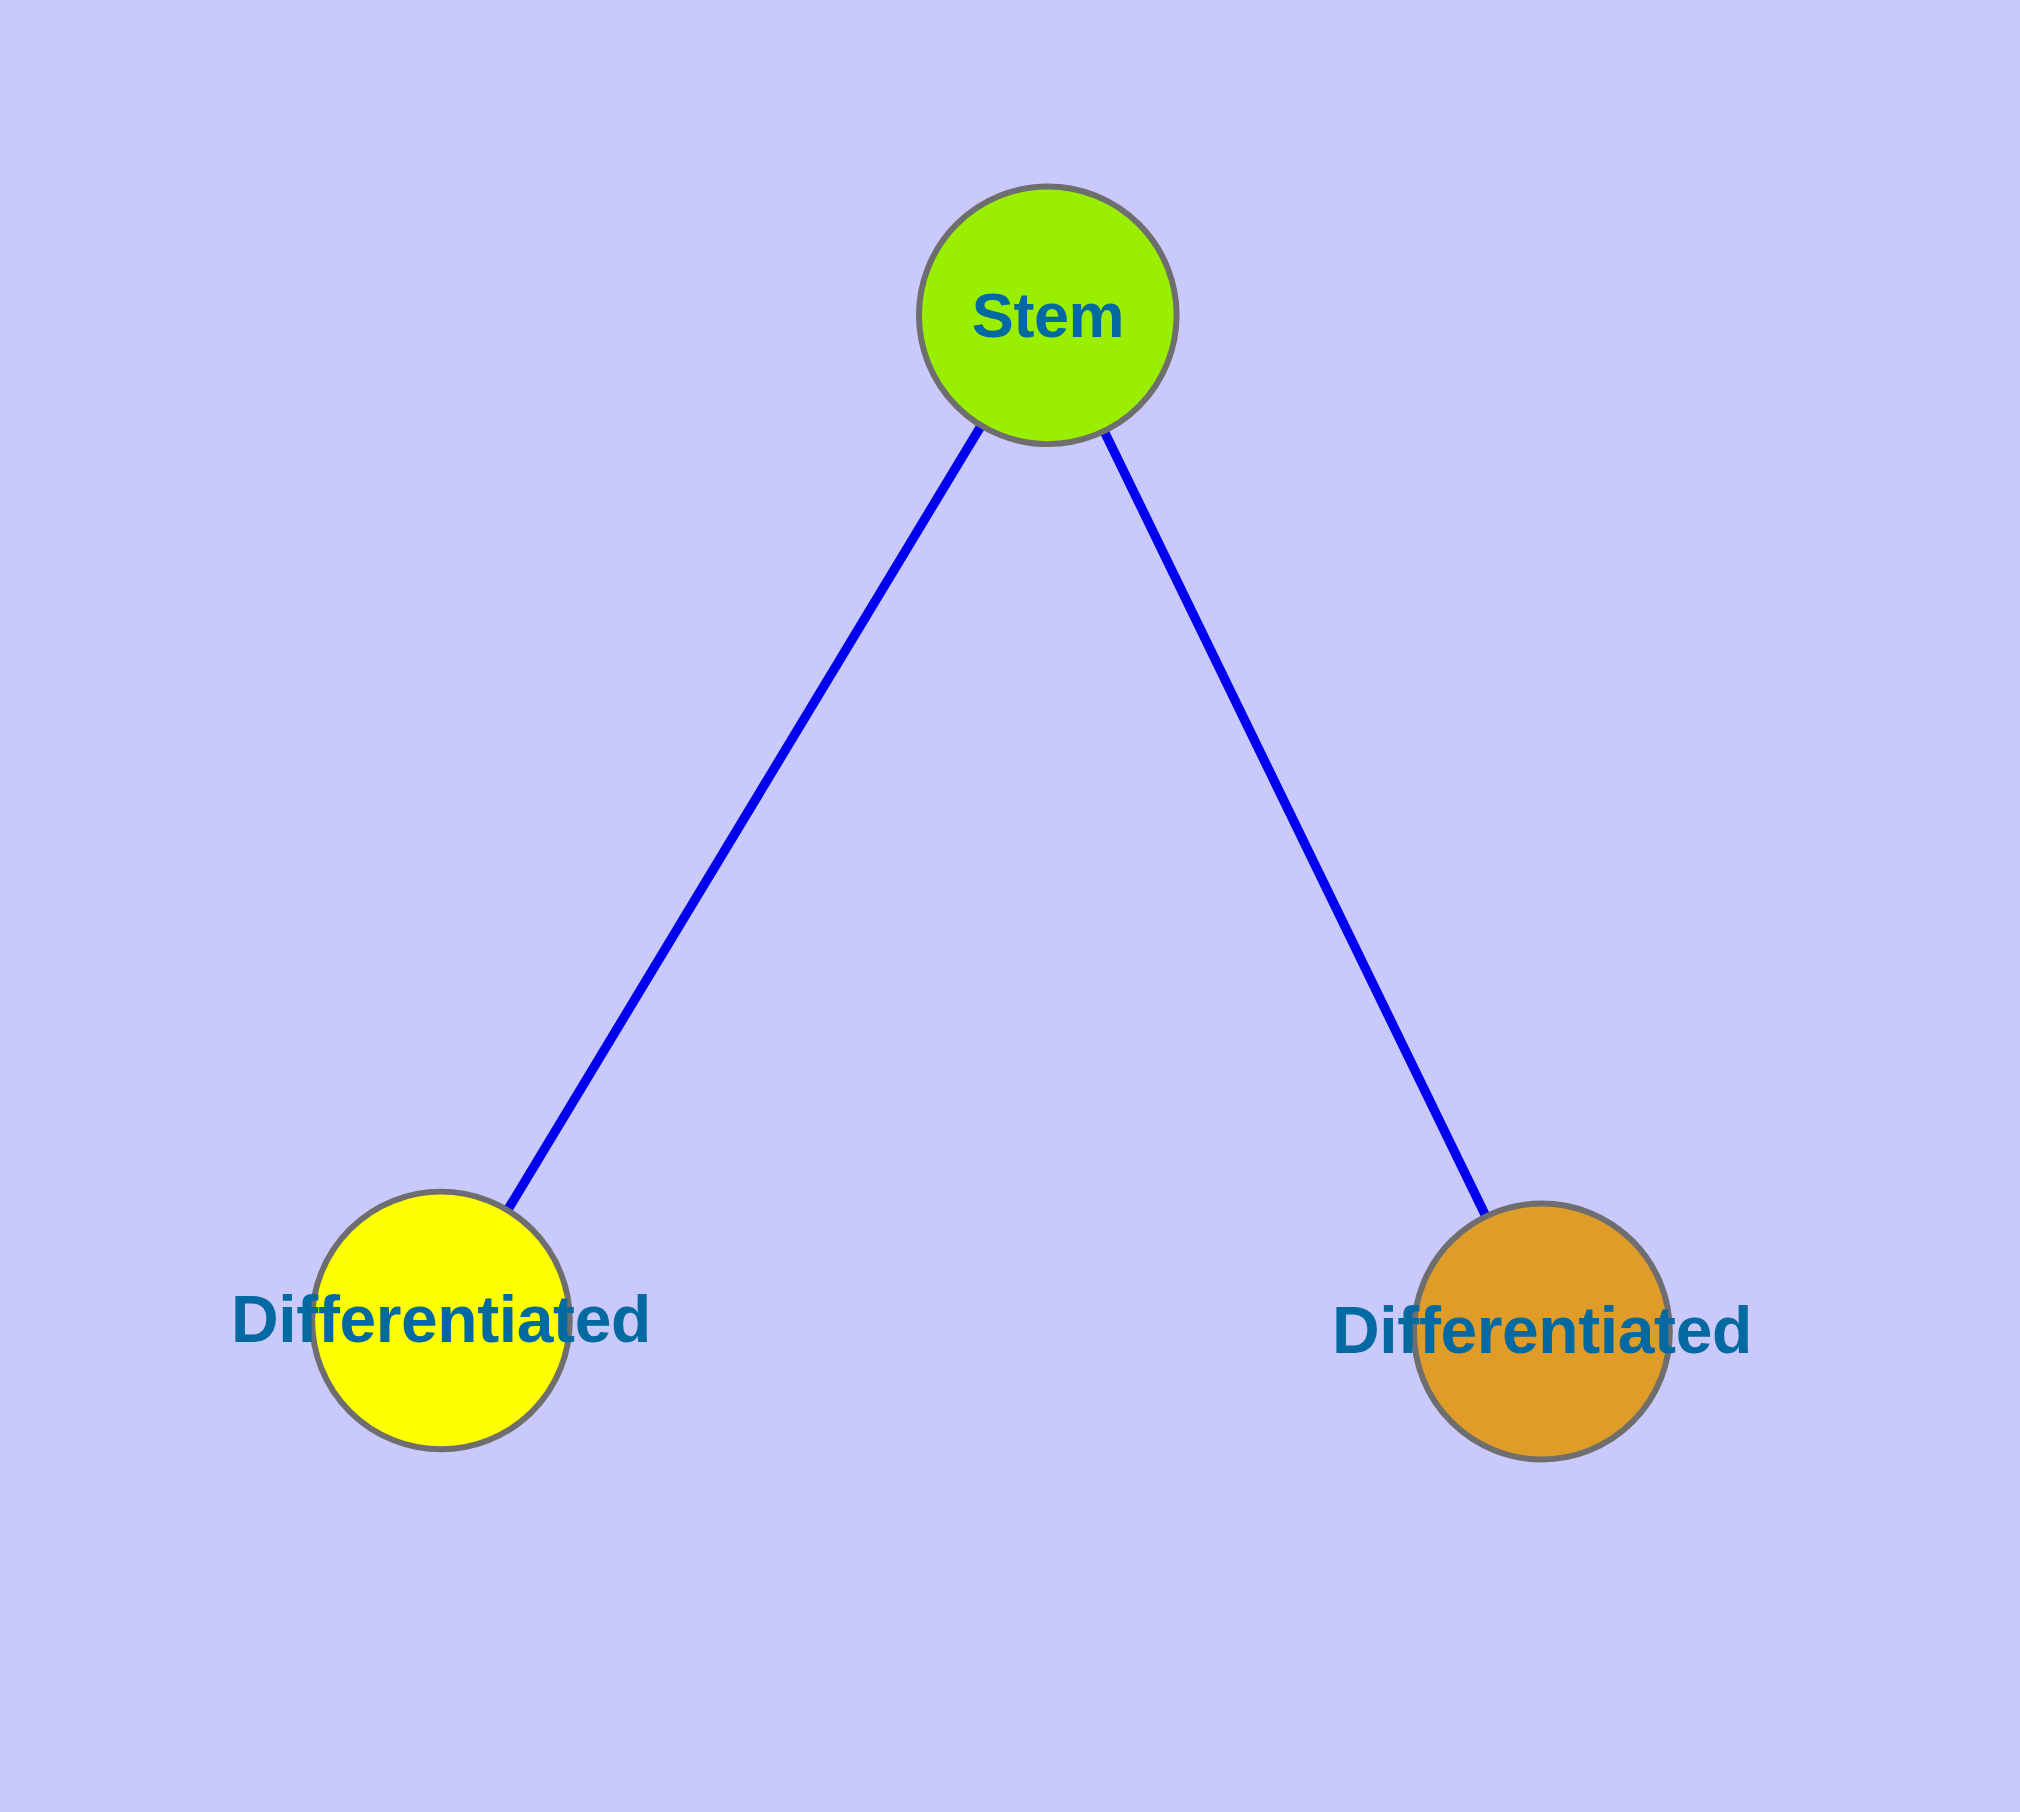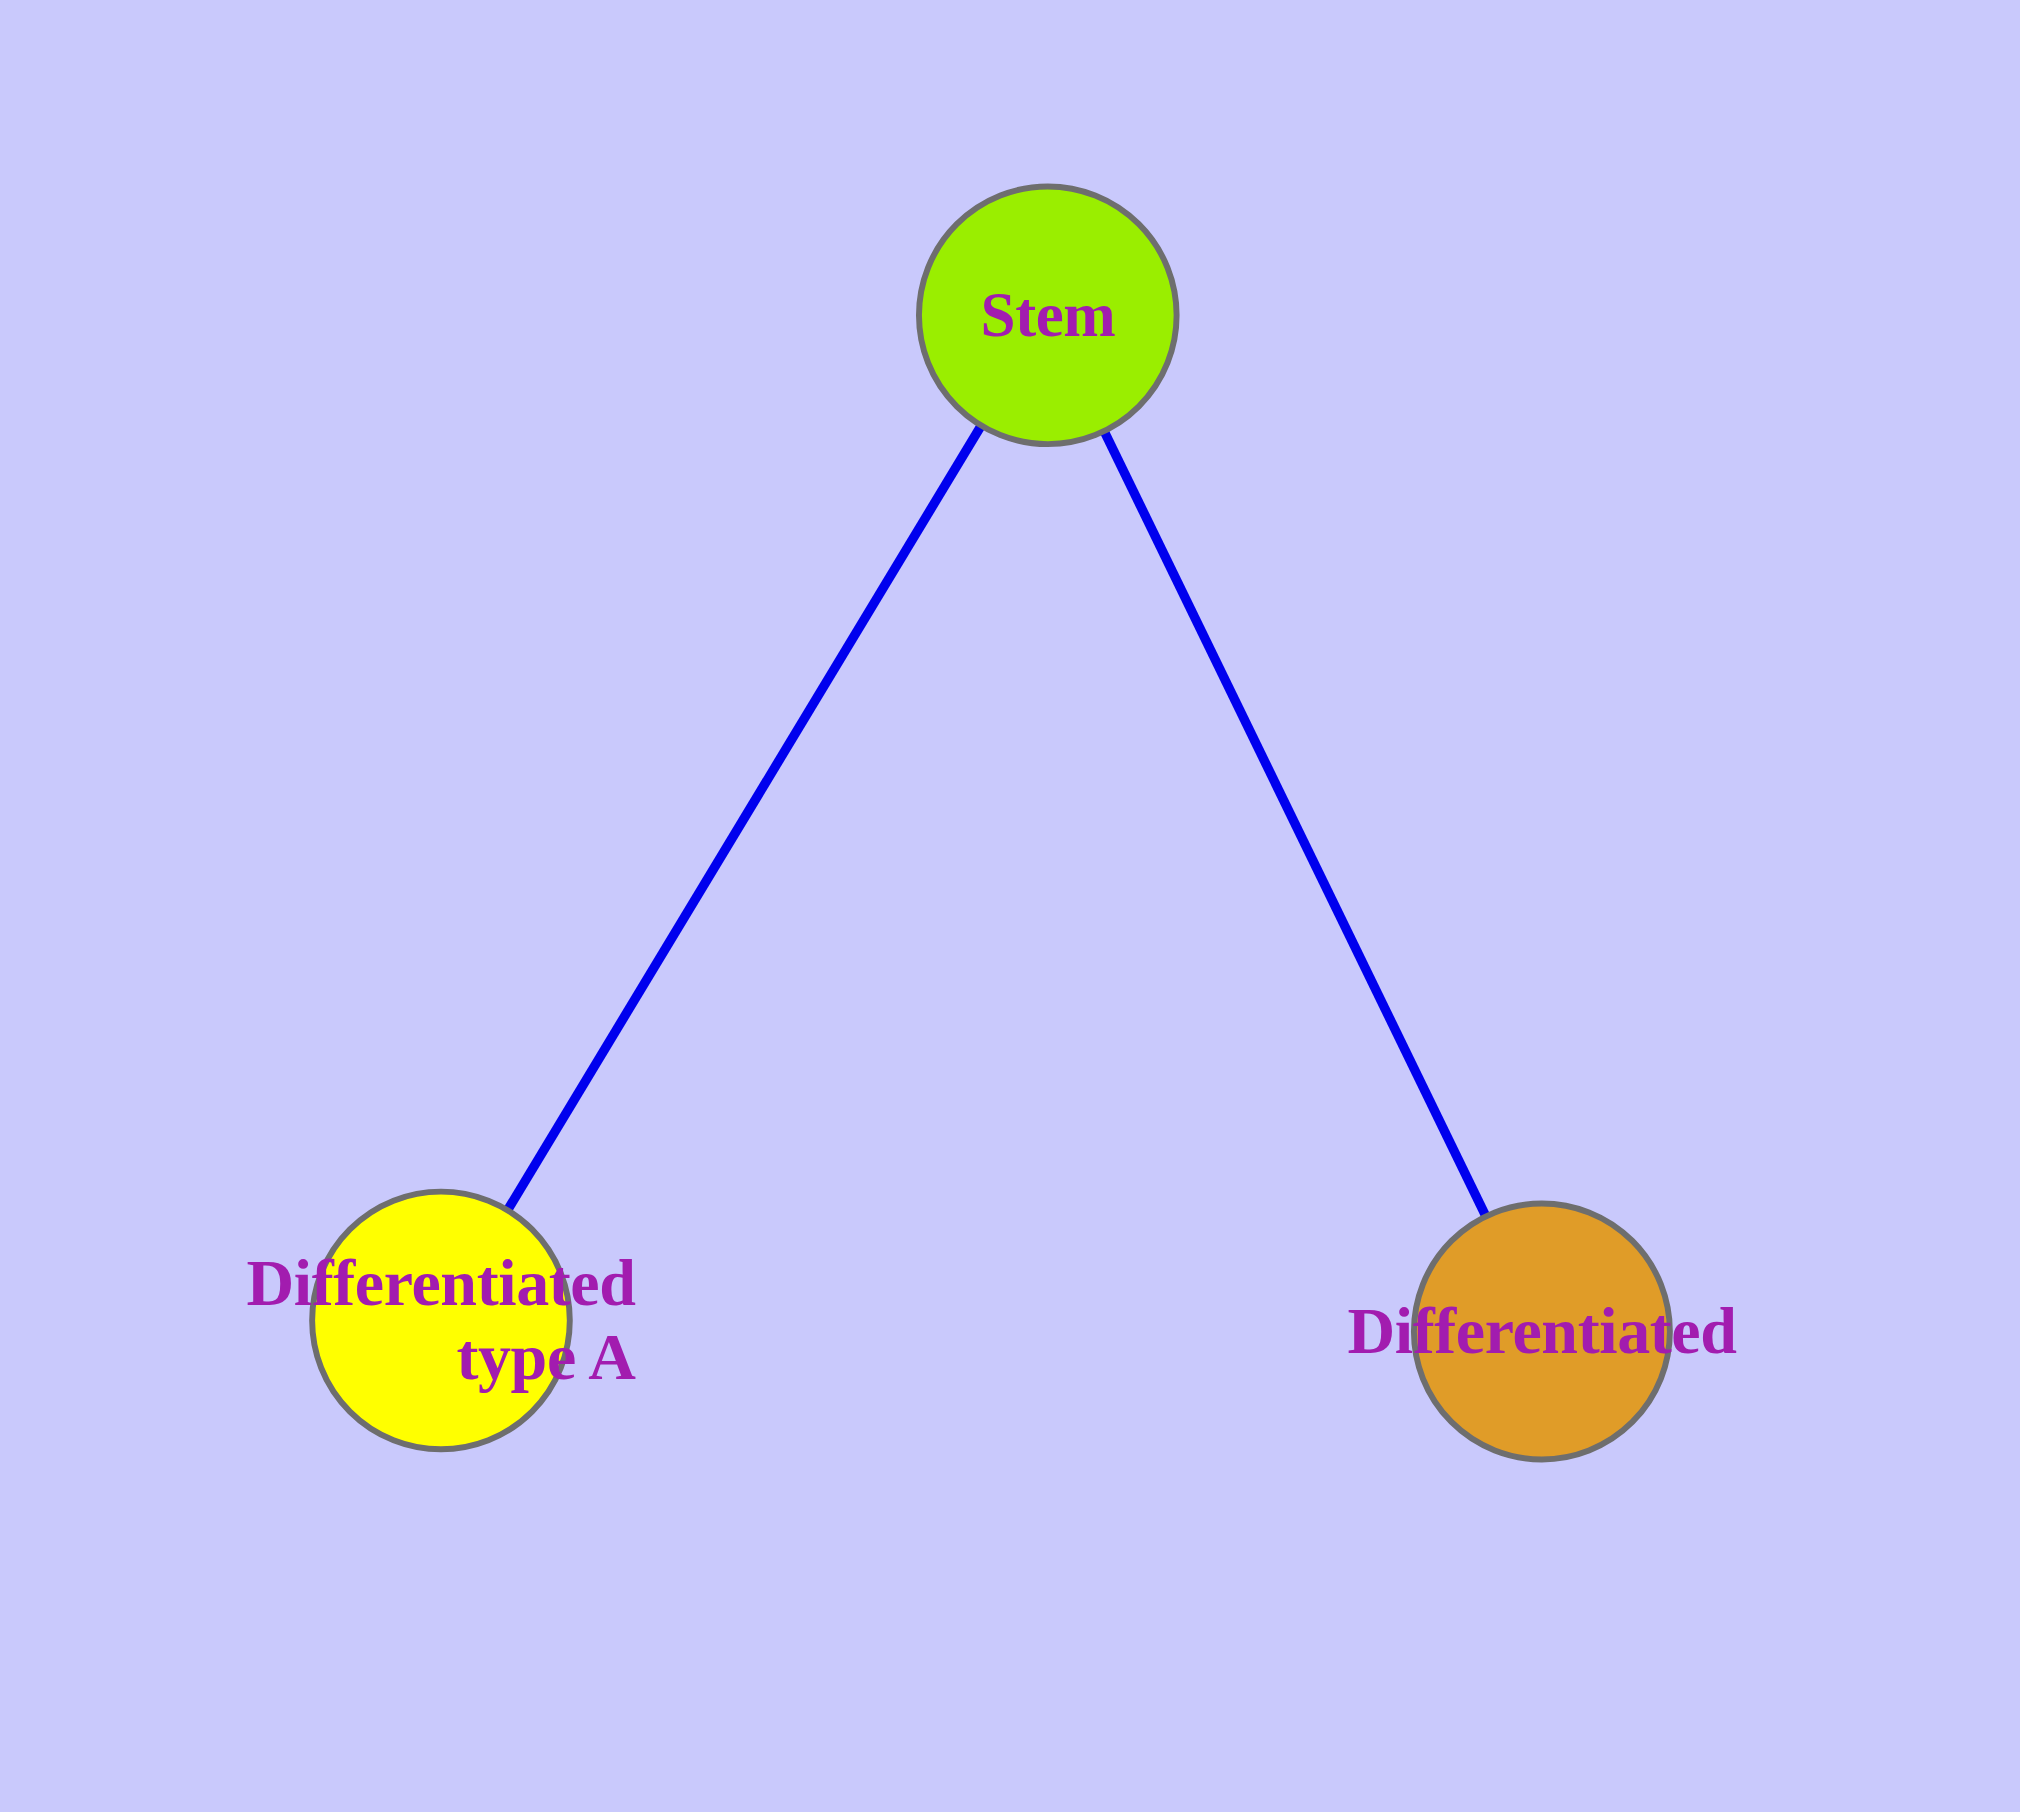--- a/index.html
+++ b/index.html
@@ -19,24 +19,24 @@
   #graph-svg {
     position: absolute;
     top: 0;
     left: 0;
     width: 2021px;
     height: 1812px;
     display: block;
   }
   .node-label {
     position: absolute;
-    text-align: right;
-    font-family: Liberation Serif, serif;
+    text-align: center;
+    font-family: Liberation Sans, sans-serif;
     font-weight: bold;
-    color: #a21caf;
+    color: #0369a1;
     white-space: nowrap;
     line-height: 1.12;
     transform: translate(-50%, -50%);
     pointer-events: none;
     letter-spacing: -0.4px;
   }
   .label-stem {
     font-size: 63px;
   }
   .label-diff {
@@ -62,21 +62,20 @@
       <circle id="node-circle-2" cx="1819" cy="1571" r="151" fill="#e09c28" stroke="#6e6e6e" stroke-width="7"></circle>
     </g>
   </svg>
 
   <div class="node-label label-stem" id="node-label-0" style="left: 1048px; top: 315px; font-size: 63px;">
       <div>Stem</div>
     </div>
 
   <div class="node-label label-diff" id="node-label-1" style="left: 441px; top: 1320px; font-size: 66px;">
       <div>Differentiated</div>
-      <div>type A</div>
     </div>
 
   <div class="node-label label-diff" id="node-label-2" style="left: 1542px; top: 1331px; font-size: 66px;">
       <div>Differentiated</div>
     </div>
 
 </div>
 
 
 </body></html>

